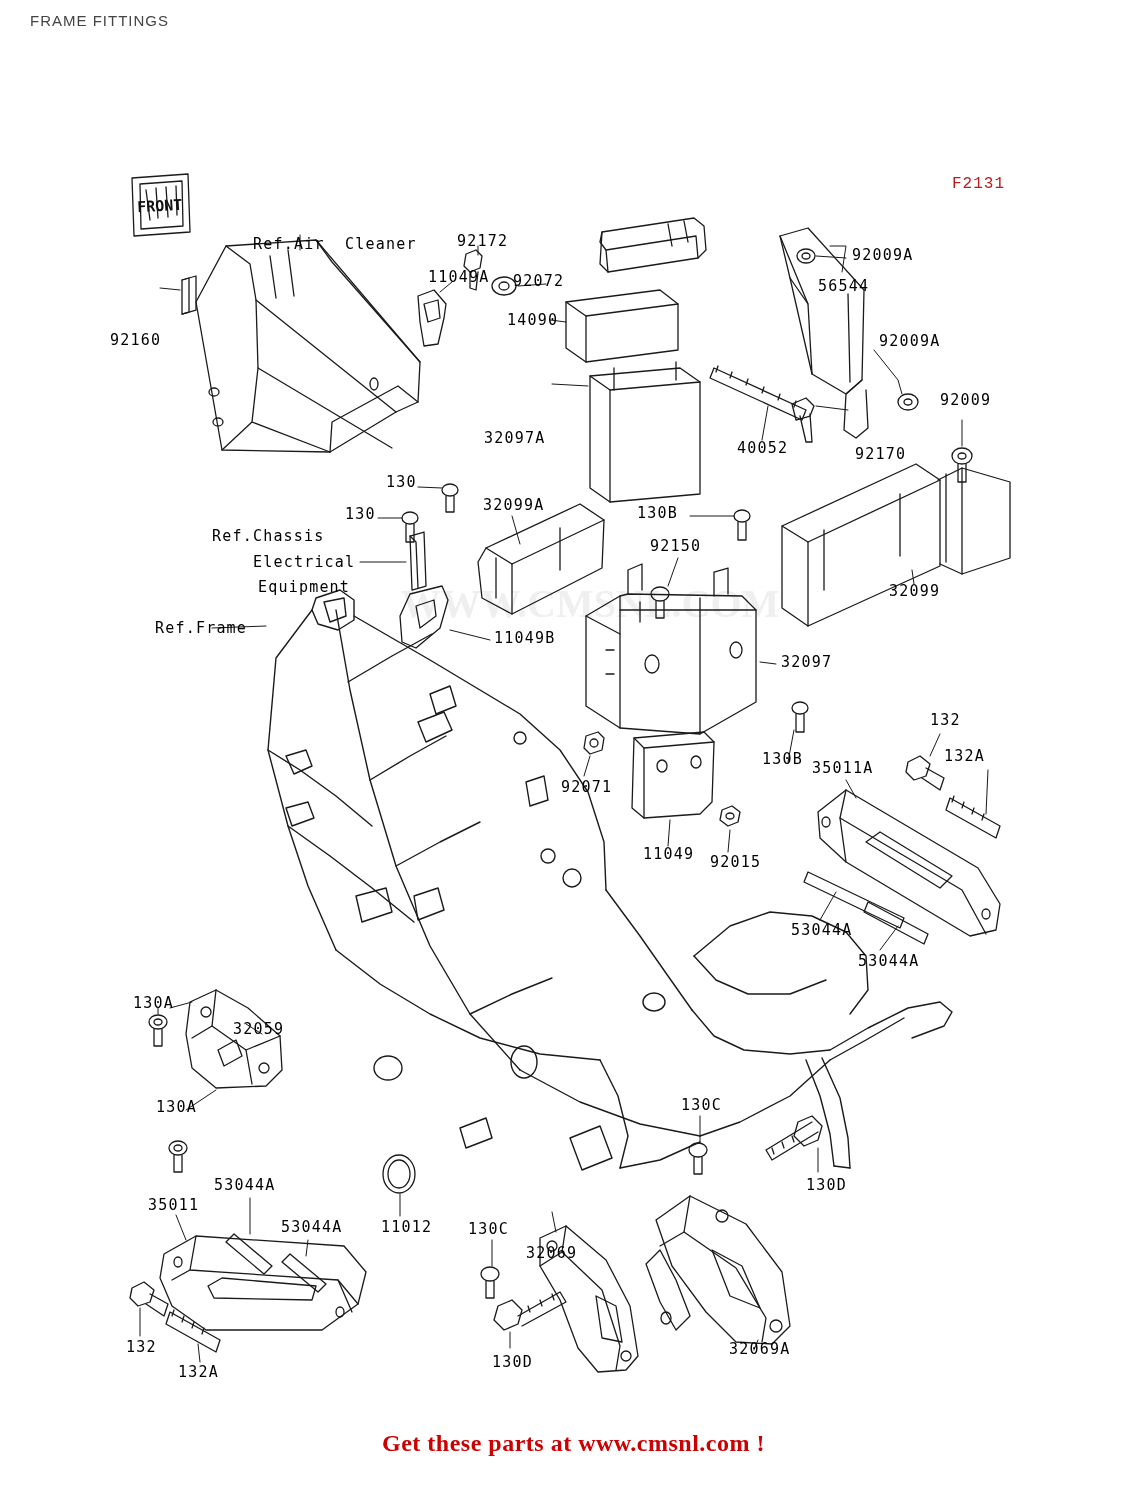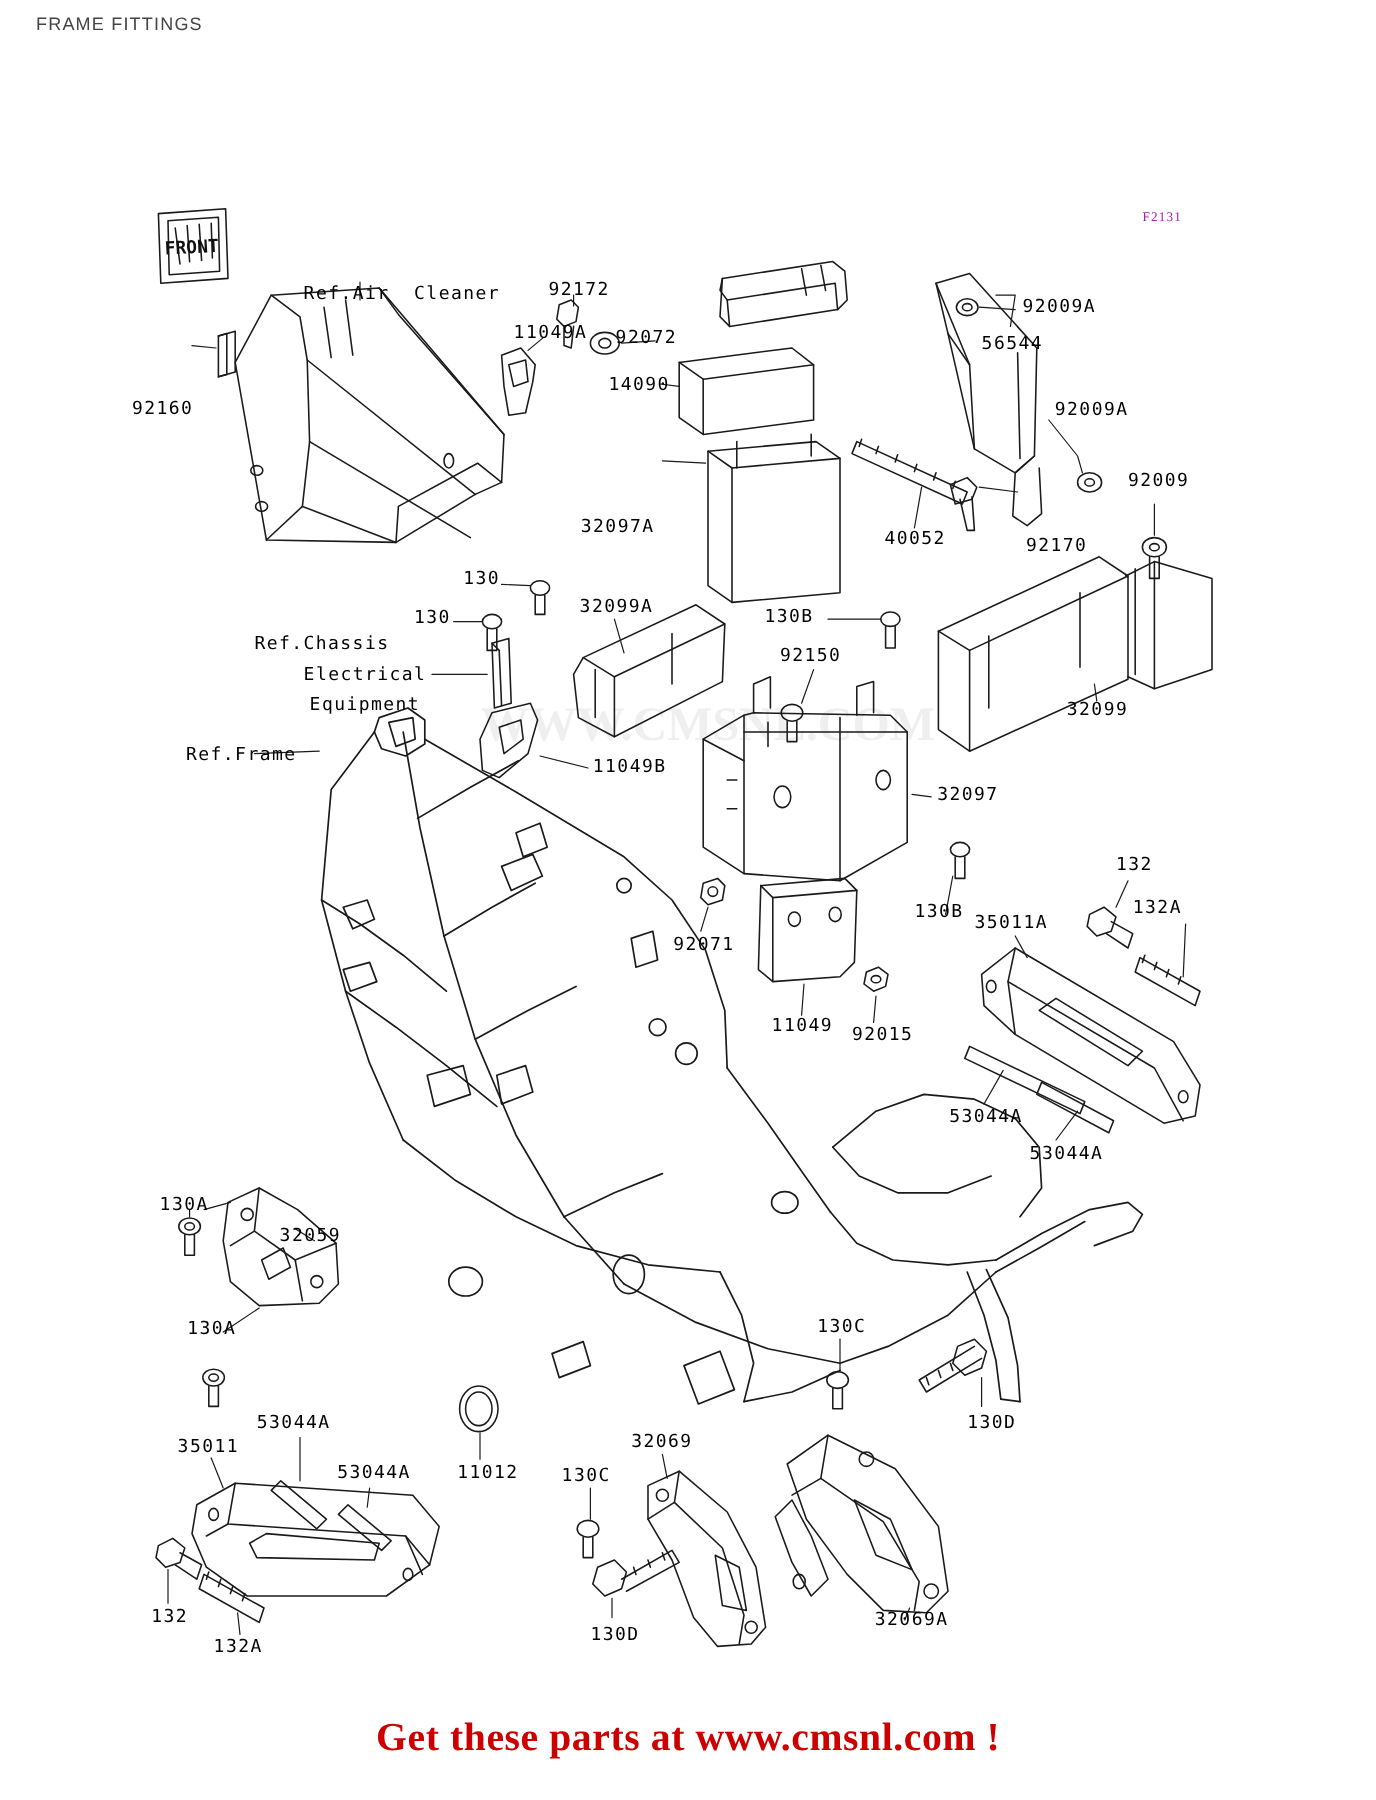--- a/index.html
+++ b/index.html
@@ -40,34 +40,34 @@
     position: absolute;
     font-family: "DejaVu Sans Mono", monospace;
     font-size: 15px;
     letter-spacing: 1.2px;
     color: #000000;
     white-space: pre;
     line-height: 1.45;
   }
   #figcode {
     position: absolute;
-    font-family: Liberation Serif, serif;
-    font-size: 11px;
+    font-family: Liberation Mono, monospace;
+    font-size: 16px;
     letter-spacing: 1px;
-    color: #a21caf;
+    color: #b91c1c;
   }
   #footer {
     position: absolute;
     left: 0;
     top: 1430px;
     width: 1147px;
     text-align: center;
     font-family: "Liberation Serif", serif;
     font-weight: bold;
-    font-size: 33px;
+    font-size: 24px;
     color: #cc0000;
     letter-spacing: 0.5px;
   }
   #watermark {
     position: absolute;
     left: 290px;
     top: 530px;
     width: 600px;
     height: 420px;
     color: #efefef;
@@ -520,21 +520,21 @@
   <div class="lbl" style="left:133px; top:943px;">130A</div>
   <div class="lbl" style="left:233px; top:969px;">32059</div>
   <div class="lbl" style="left:156px; top:1047px;">130A</div>
   <div class="lbl" style="left:681px; top:1045px;">130C</div>
   <div class="lbl" style="left:806px; top:1125px;">130D</div>
   <div class="lbl" style="left:214px; top:1125px;">53044A</div>
   <div class="lbl" style="left:148px; top:1145px;">35011</div>
   <div class="lbl" style="left:281px; top:1167px;">53044A</div>
   <div class="lbl" style="left:381px; top:1167px;">11012</div>
   <div class="lbl" style="left:468px; top:1169px;">130C</div>
-  <div class="lbl" style="left:526px; top:1141px;text-align:right;">32069</div>
+  <div class="lbl" style="left:526px; top:1193px;text-align:right;">32069</div>
   <div class="lbl" style="left:126px; top:1287px;">132</div>
   <div class="lbl" style="left:178px; top:1312px;">132A</div>
   <div class="lbl" style="left:492px; top:1302px;">130D</div>
   <div class="lbl" style="left:729px; top:1289px;">32069A</div>
 
 </div>
 
 <div id="footer">Get these parts at www.cmsnl.com !</div>
 
 </body></html>

